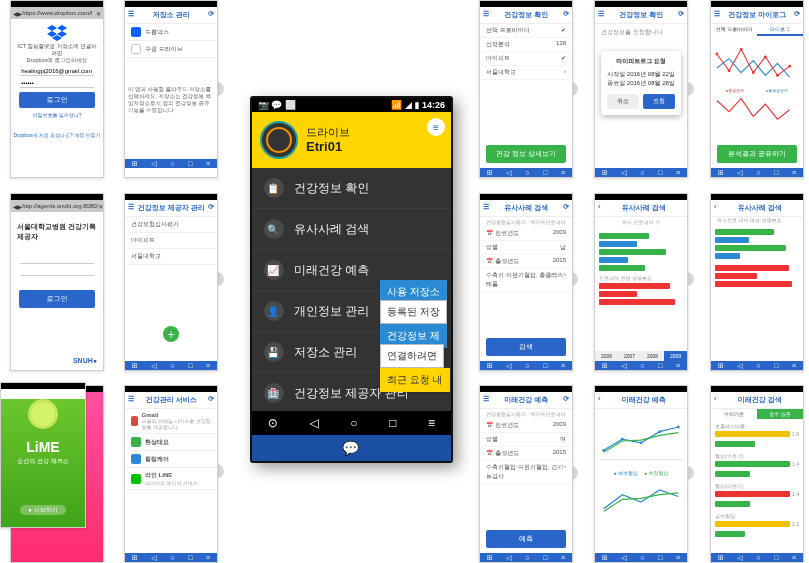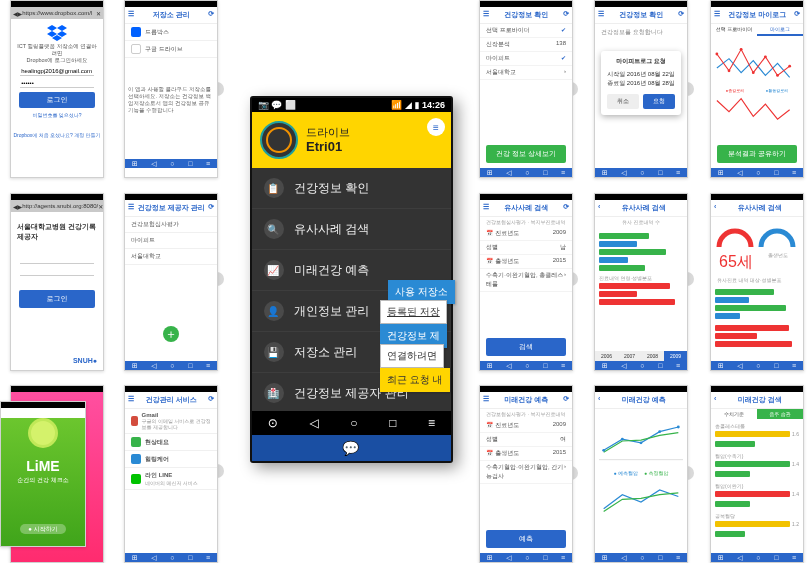--- a/index.html
+++ b/index.html
@@ -303,21 +303,21 @@
         <span>□</span>
         <span>≡</span>
       </div>
     </div>
 </div>
 
 <div class="thumb" style="left:10px;top:385px;width:94px;height:178px;">
   <div class="statusbar"></div>
   <div style="height:100%;background:linear-gradient(#ff4fa0,#ff2a6d);display:flex;align-items:center;justify-content:center;font-size:40px;color:#fff;">G</div>
 </div>
-<div class="thumb" style="left:0px;top:401px;width:86px;height:146px;">
+<div class="thumb" style="left:0px;top:382px;width:86px;height:146px;">
   <div class="statusbar"></div>
   <div class="lime-screen">
     <div style="width:30px;height:30px;border-radius:50%;background:#d4f26b;margin:10px auto;border:3px solid #c0e858;"></div>
     <div style="font-size:14px;font-weight:bold;">LiME</div>
     <div style="font-size:6px;margin-top:2px;">순간의 건강 체크소</div>
     <div style="position:absolute;bottom:12px;left:0;right:0;text-align:center;"><span style="background:rgba(255,255,255,.3);padding:2px 8px;border-radius:8px;font-size:6px;">● 시작하기</span></div>
   </div>
 </div>
 
 <div class="thumb" style="left:124px;top:385px;width:94px;height:178px;">
@@ -416,22 +416,22 @@
       <span>◁</span>
       <span>○</span>
       <span>□</span>
       <span>≡</span>
     </div>
   <div class="bottom-bar">
       <span>💬</span>
     </div>
 </div>
 
-<div class="side-label blue" style="left:388px;top:280px;">사용 저장소</div>
-<div class="side-label" style="left:380px;top:300px;text-decoration:underline;">등록된 저장</div>
+<div class="side-label blue" style="left:380px;top:280px;">사용 저장소</div>
+<div class="side-label" style="left:380px;top:300px;">등록된 저장</div>
 <div class="side-label blue" style="left:380px;top:324px;">건강정보 제</div>
 <div class="side-label" style="left:380px;top:344px;">연결하려면</div>
 <div class="side-label" style="background:#ffd500;border-color:#ffd500;left:380px;top:368px;">최근 요청 내</div>
 
 <div class="thumb" style="left:479px;top:0;width:94px;height:178px;">
   <div class="statusbar"></div>
   <div class="header-blue"><span class="icon-left">☰</span><span>건강정보 확인</span><span class="icon-right">⟳</span></div>
   <div class="sel-row">
       <span>선택 프로바이더</span>
       <span class="chk">✔</span>
@@ -585,34 +585,20 @@
         <span>○</span>
         <span>□</span>
         <span>≡</span>
       </div>
     </div>
 </div>
 
 <div class="thumb" style="left:710px;top:193px;width:94px;height:178px;">
   <div class="statusbar"></div>
   <div class="header-blue"><span class="icon-left">‹</span><span>유사사례 검색</span></div>
-  <div style="display:flex;padding:4px;">
-    <div style="flex:1;">
-      <svg width="40" height="30">
-          <path d="M4 26 A16 16 0 0 1 36 26" fill="none" stroke="#e33" stroke-width="5"></path>
-        </svg>
-      <div class="big-num" style="font-size:16px;color:#e33;">65세</div>
-    </div>
-    <div style="flex:1;">
-      <svg width="40" height="30">
-          <path d="M4 26 A16 16 0 0 1 36 26" fill="none" stroke="#2a8ad4" stroke-width="5"></path>
-        </svg>
-      <div class="tiny" style="text-align:center;">출생년도</div>
-    </div>
-  </div>
   <div class="tiny" style="padding:0 6px;">유사진료 내역 대상·성별분포</div>
   <div class="chart-area">
     <div class="bar" style="background:#37b34a;width:70%;"></div>
     <div class="bar" style="background:#2a8ad4;width:40%;"></div>
     <div class="bar" style="background:#37b34a;width:85%;"></div>
     <div class="bar" style="background:#2a8ad4;width:30%;"></div>
     <div style="margin-top:6px;">
       <div class="bar" style="background:#e33;width:88%;"></div>
       <div class="bar" style="background:#e33;width:50%;"></div>
       <div class="bar" style="background:#e33;width:92%;"></div>

